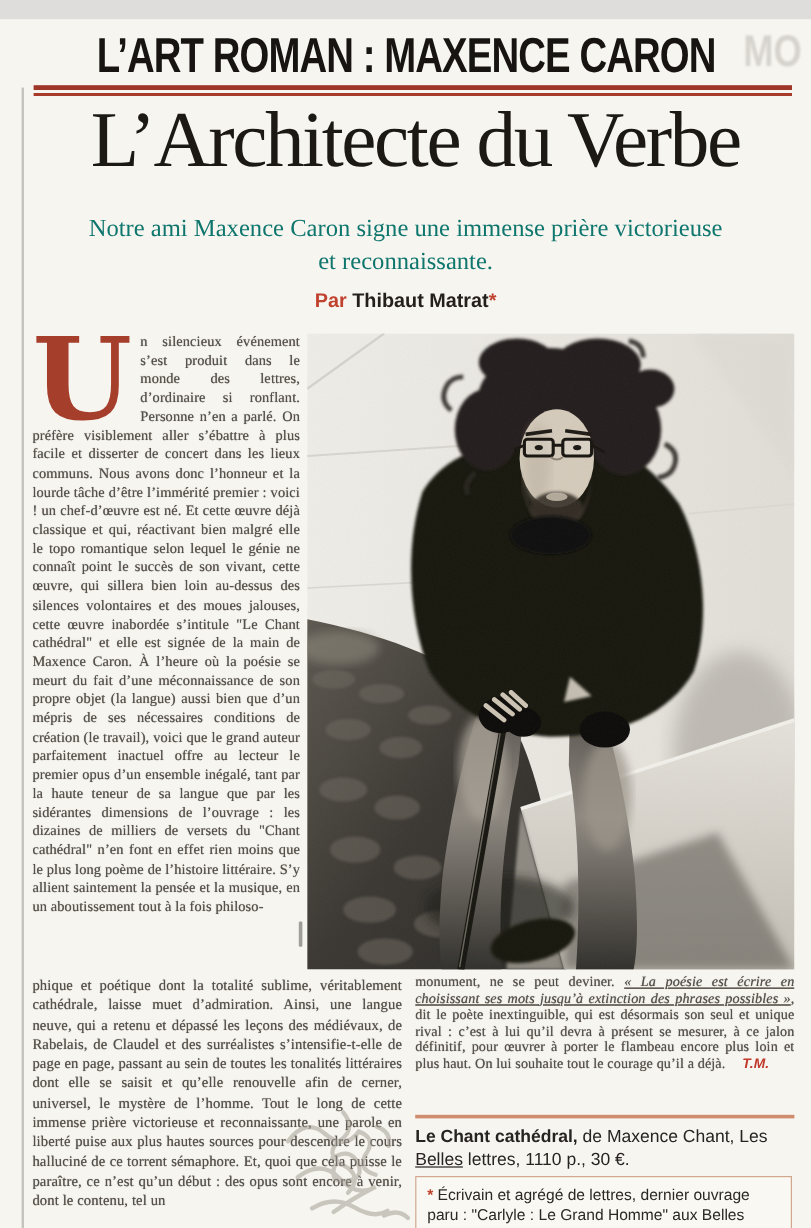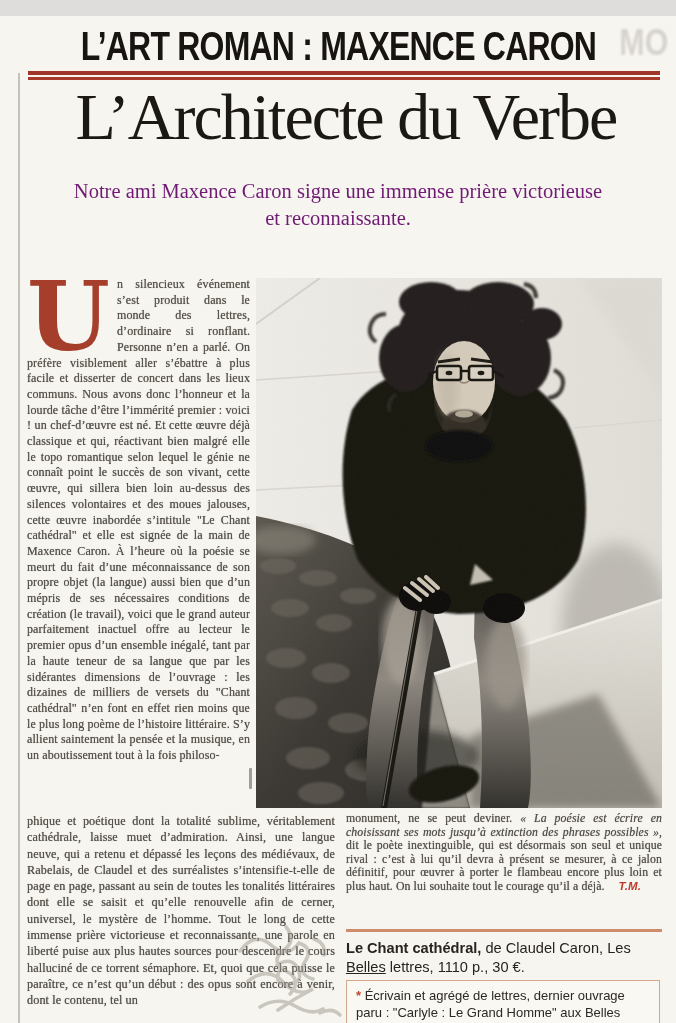--- a/index.html
+++ b/index.html
@@ -24,21 +24,21 @@
   .red-rule{
     position:absolute;top:55px;left:28px;width:632px;height:9px;
     background:linear-gradient(#9e372a 0 4px,rgba(0,0,0,0) 4px 6.5px,#a83a2c 6.5px 9px);
   }
   .main-title{
     position:absolute;top:64px;left:0;width:676px;text-align:center;
     font-size:66px;line-height:74px;letter-spacing:-2px;color:#1c1915;font-weight:normal;margin:0;padding-left:16px;
   }
   .standfirst{
     position:absolute;top:162px;left:70px;width:536px;text-align:center;
-    font-size:20.5px;line-height:27px;color:#701a75;
+    font-size:20.5px;line-height:27px;color:#0f766e;
   }
   .byline{
     position:absolute;top:226px;left:0;width:676px;text-align:center;
     font-family:"Liberation Sans",sans-serif;font-weight:bold;font-size:16.5px;color:#241f1b;
   }
   .red{color:#c04330;}
   
   .bodytext{
     text-align:justify;color:#55514a;letter-spacing:.1px;
     text-shadow:0 0 .7px rgba(90,85,78,.85);filter:blur(.22px);
@@ -53,21 +53,21 @@
     text-shadow:none;
   }
   .col-botleft{
     position:absolute;left:27px;top:797px;width:308px;height:218px;overflow:hidden;
     font-size:12.2px;line-height:16.3px;
   }
   .col-botright{
     position:absolute;left:346px;top:796px;width:316px;height:114px;overflow:hidden;
     font-size:11.8px;line-height:13.5px;
   }
-  .col-botright .quote{font-style:italic;}
+  .col-botright .quote{font-style:italic;text-decoration:underline;}
   .sig{font-family:"Liberation Sans",sans-serif;font-weight:bold;color:#c0392b;
        font-size:11.5px;margin-left:14px;text-shadow:none;font-style:italic;}
   
   .photo{position:absolute;left:256px;top:262px;width:406px;height:530px;}
   .credit-mark{position:absolute;left:249px;top:752px;width:3px;height:21px;
     background:#59554e;opacity:.55;border-radius:1px;}
   
   .orange-rule{position:absolute;left:346px;top:913px;width:316px;height:2.5px;background:#cf8d6e;}
   .caption{
     position:absolute;left:346px;top:923px;width:316px;
@@ -94,20 +94,21 @@
 
   <div class="margin-rule" data-name="left-margin-rule"></div>
   <div class="ghost" data-name="showthrough-ghost-text">MO</div>
 
   <div class="kicker-wrap" data-name="kicker-wrap">
     <span class="kicker" data-name="section-kicker">L’ART ROMAN : MAXENCE CARON</span>
   </div>
   <div class="red-rule" data-name="red-double-rule"></div>
   <h1 class="main-title" data-name="article-title">L’Architecte du Verbe</h1>
   <div class="standfirst" data-name="standfirst">Notre ami Maxence Caron signe une immense prière victorieuse et reconnaissante.</div>
+  <div class="byline" data-name="byline"><span class="red" data-name="byline-prefix">Par</span><span data-name="byline-author"> Thibaut Matrat</span><span class="red" data-name="byline-asterisk">*</span></div>
 
   <div class="col-narrow bodytext" data-name="article-column-1">
     <span class="dropcap" data-name="dropcap">U</span><span data-name="column-1-text">n silencieux événement s’est produit dans le monde des lettres, d’ordinaire si ronflant. Personne n’en a parlé. On préfère visiblement aller s’ébattre à plus facile et disserter de concert dans les lieux communs. Nous avons donc l’honneur et la lourde tâche d’être l’immérité premier : voici ! un chef-d’œuvre est né. Et cette œuvre déjà classique et qui, réactivant bien malgré elle le topo romantique selon lequel le génie ne connaît point le succès de son vivant, cette œuvre, qui sillera bien loin au-dessus des silences volontaires et des moues jalouses, cette œuvre inabordée s’intitule "Le Chant cathédral" et elle est signée de la main de Maxence Caron. À l’heure où la poésie se meurt du fait d’une méconnaissance de son propre objet (la langue) aussi bien que d’un mépris de ses nécessaires conditions de création (le travail), voici que le grand auteur parfaitement inactuel offre au lecteur le premier opus d’un ensemble inégalé, tant par la haute teneur de sa langue que par les sidérantes dimensions de l’ouvrage : les dizaines de milliers de versets du "Chant cathédral" n’en font en effet rien moins que le plus long poème de l’histoire littéraire. S’y allient saintement la pensée et la musique, en un aboutissement tout à la fois philoso-</span>
   </div>
 
   <svg class="photo" data-name="portrait-photo" viewBox="0 0 406 530" preserveAspectRatio="none" aria-hidden="true">
     <defs>
       <linearGradient id="wallG" x1="0" y1="0" x2="1" y2="0">
         <stop offset="0" stop-color="#f0eee9"></stop>
           <stop offset=".6" stop-color="#e9e6e0"></stop>
@@ -253,17 +254,17 @@
       <path d="M56,18 q11,13 -2,23 q-15,11 2,21 q17,9 4,23"></path>
       <path d="M47,56 q15,-9 21,4 q6,13 -9,15 q-15,2 -10,-13"></path>
       <path d="M84,30 q12,4 10,16"></path>
       <path d="M90,104 q12,-6 20,2"></path>
     </g>
   </svg>
 
   <div class="col-botright bodytext" data-name="article-column-3"><span data-name="column-3-lead">monument, ne se peut deviner. </span><span class="quote" data-name="column-3-quote">« La poésie est écrire en choisissant ses mots jusqu’à extinction des phrases possibles »</span><span data-name="column-3-tail">, dit le poète inextinguible, qui est désormais son seul et unique rival : c’est à lui qu’il devra à présent se mesurer, à ce jalon définitif, pour œuvrer à porter le flambeau encore plus loin et plus haut. On lui souhaite tout le courage qu’il a déjà.</span><span class="sig" data-name="author-initials">T.M.</span></div>
 
   <div class="orange-rule" data-name="orange-rule"></div>
-  <div class="caption" data-name="book-caption"><span class="b" data-name="book-title">Le Chant cathédral,</span><span data-name="book-author"> de Claudel Caron, </span><span class="i" data-name="publisher-1">Les </span><span class="i u" data-name="publisher-underlined">Belles</span><span class="i" data-name="publisher-2"> lettres, 1110 p., 30 €.</span></div>
+  <div class="caption" data-name="book-caption"><span class="b" data-name="book-title">Le Chant cathédral,</span><span data-name="book-author"> de Maxence Chant, </span><span class="i" data-name="publisher-1">Les </span><span class="i u" data-name="publisher-underlined">Belles</span><span class="i" data-name="publisher-2"> lettres, 1110 p., 30 €.</span></div>
 
   <div class="footnote" data-name="author-footnote-box"><span class="ast" data-name="footnote-asterisk">*</span><span data-name="footnote-text"> Écrivain et agrégé de lettres, dernier ouvrage paru : "Carlyle : Le Grand Homme" aux Belles Lettres.</span></div>
 
 </div>
 
 </body></html>

